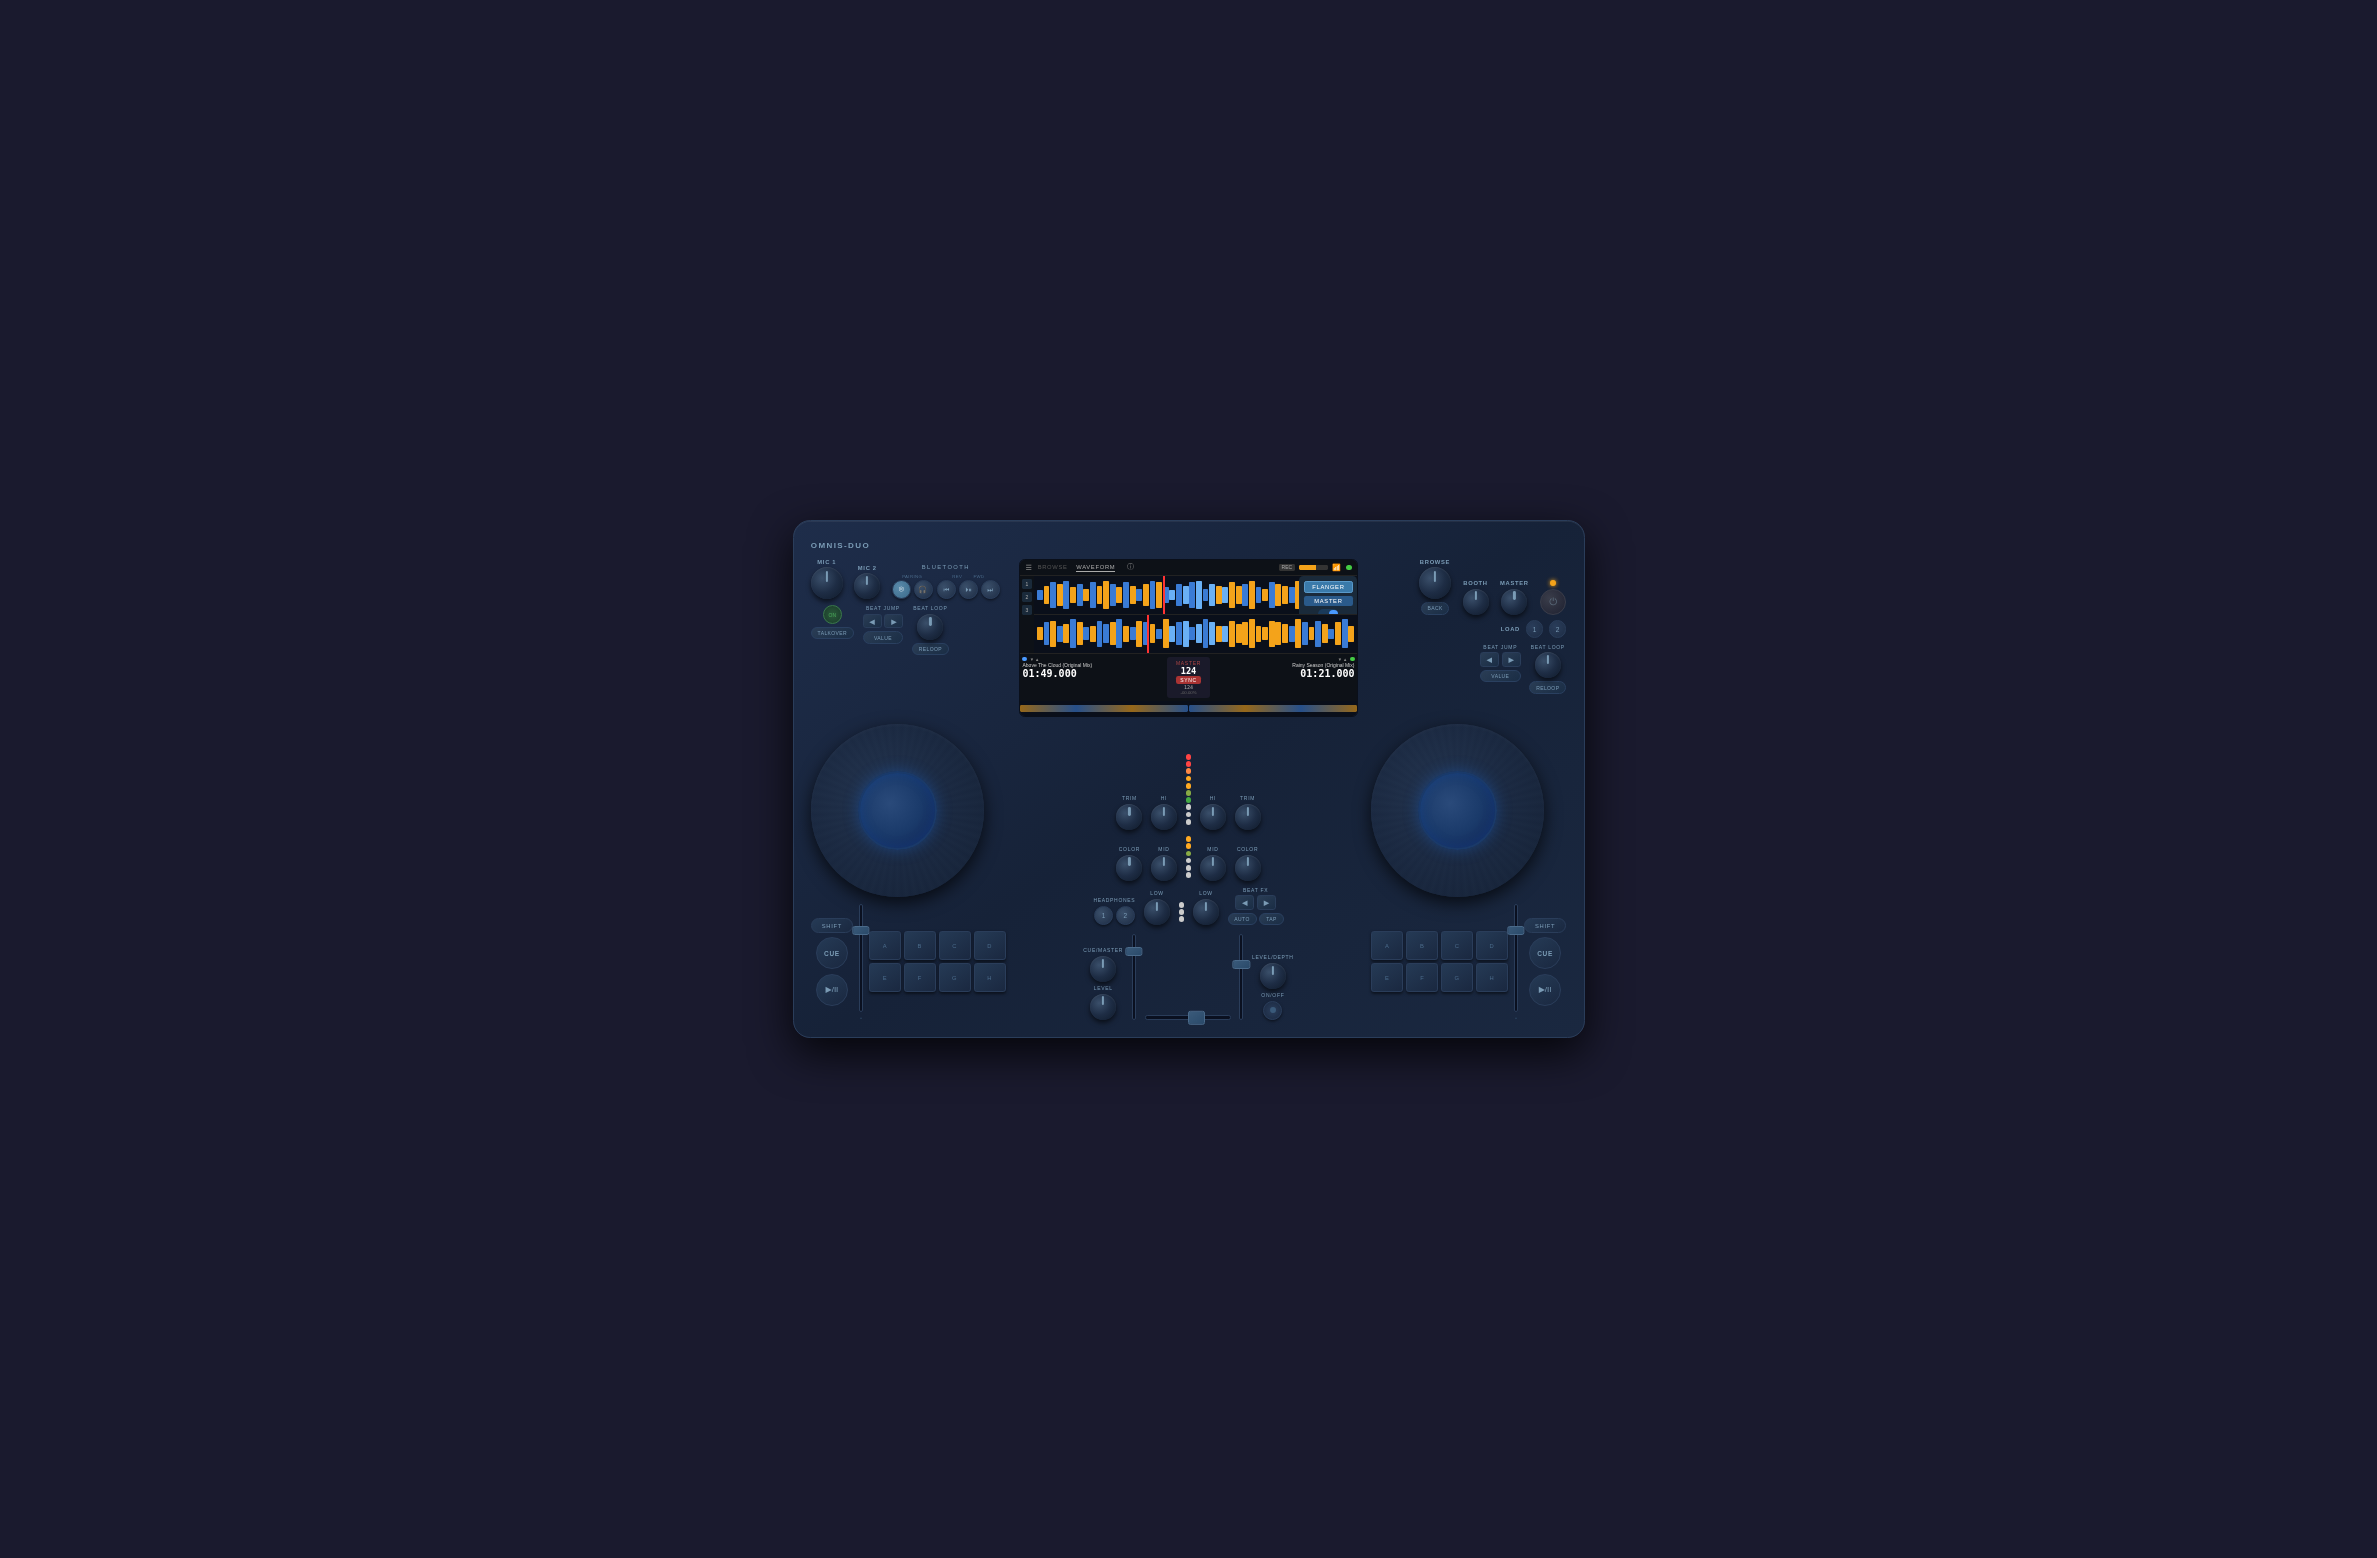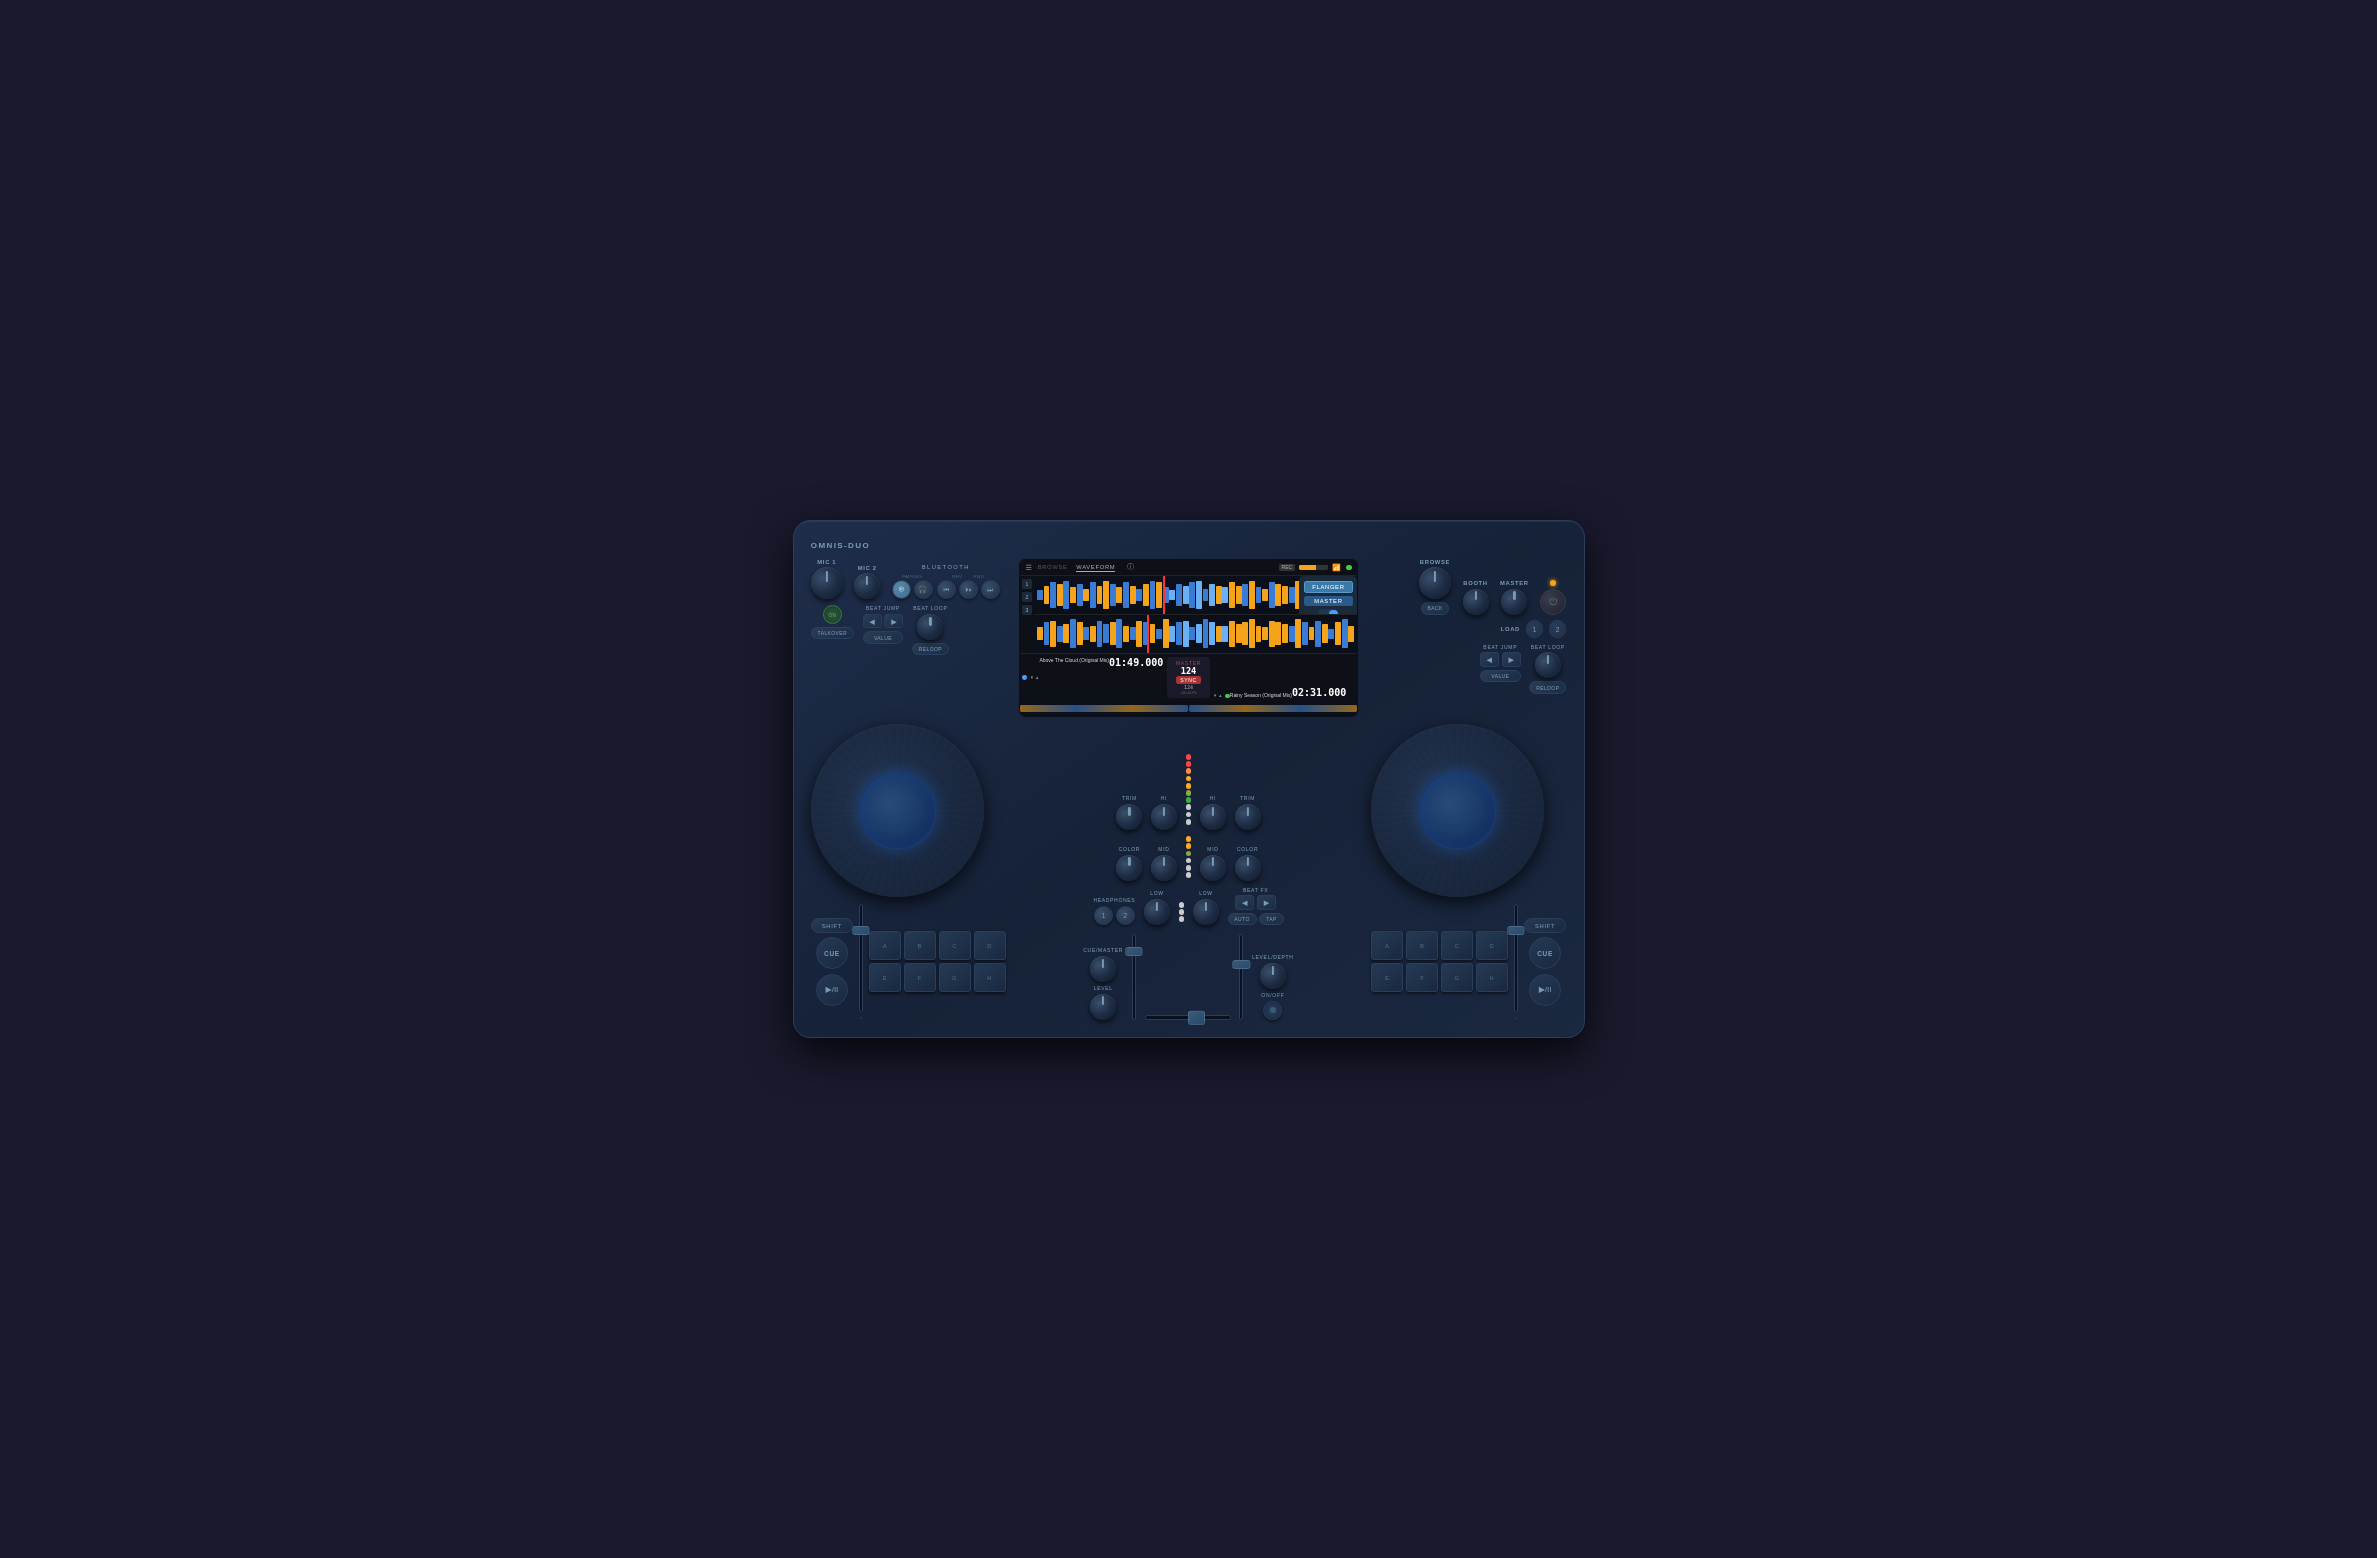--- a/index.html
+++ b/index.html
@@ -256,21 +256,21 @@
       background: #0d1117;
       border-top: 0.7px solid #222;
       display: flex;
       padding: 2.9px;
       gap: 2.9px;
     }
 
     .deck-info {
       flex: 1;
       display: flex;
-      flex-direction: row;
+      flex-direction: column;
     }
 
     .deck-title {
       font-size: 5px;
       color: #4a9aff;
       display: flex;
       align-items: center;
       gap: 2.9px;
     }
 
@@ -887,21 +887,21 @@
             <div style="color:#aaa;font-size:5px;font-family:monospace;">124</div>
             <div style="color:#666;font-size:4.3px;">-00.00%</div>
           </div>
 
           <div class="deck-info" style="align-items:flex-end;">
             <div class="deck-title" style="justify-content:flex-end;">
               <span style="color:#888;font-size:4.3px;">▼ ▲</span>
               <div style="width:4.3px;height:4.3px;border-radius:50%;background:#44cc44;"></div>
             </div>
             <div class="deck-song">Rainy Season (Original Mix)</div>
-            <div class="deck-time">02:31.000</div>
+            <div class="deck-time">01:21.000</div>
           </div>
         </div>
 
         <div style="display:flex; height:14.4px; background:#0a0f1a; gap:1.4px;">
           <div style="flex:1;display:flex;align-items:center;gap:0;overflow:hidden;">
             <div style="width:100%;height:7.2px;background:linear-gradient(to right,#f4a31a,#3a7bd5,#f4a31a,#3a7bd5);opacity:0.6;border-radius:1.4px;"></div>
           </div>
           <div style="flex:1;display:flex;align-items:center;gap:0;overflow:hidden;">
             <div style="width:100%;height:7.2px;background:linear-gradient(to right,#3a7bd5,#f4a31a,#3a7bd5,#f4a31a);opacity:0.6;border-radius:1.4px;"></div>
           </div>

